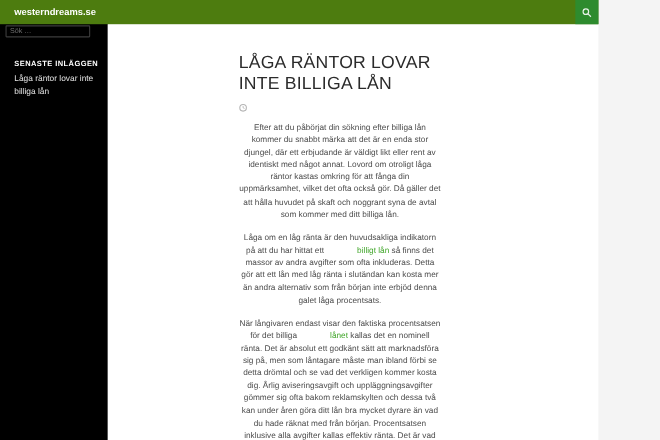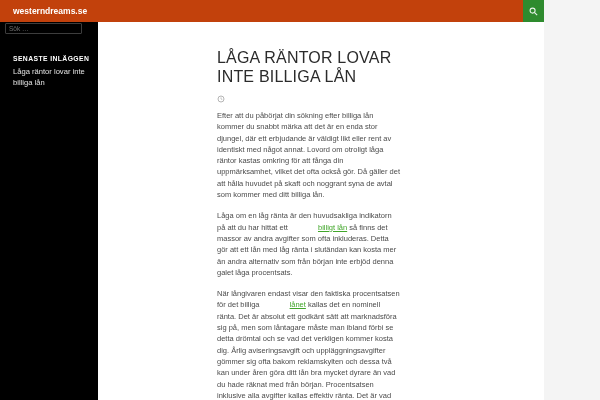--- a/index.html
+++ b/index.html
@@ -30,21 +30,21 @@
   }
   .recent-post-link {
     position:absolute; left:13px; top:67px; width:76px;
     color:#e3e3e3; font-size:7.6px; line-height:10.5px;
     text-decoration:none; display:block; cursor:pointer;
   }
 
   
   .masthead {
     position:absolute; left:0; top:0; width:544px; height:22px;
-    background:#c2410c; z-index:2;
+    background:#4d7c0f; z-index:2;
   }
   .site-title {
     position:absolute; left:13px; top:0; height:22px; line-height:22px;
     color:#fff; font-size:8.5px; font-weight:bold; text-decoration:none;
   }
   .search-btn {
     position:absolute; left:523px; top:0; width:21px; height:22px;
     background:#2e8b2e; border:none; cursor:pointer;
     display:flex; align-items:center; justify-content:center;
   }
@@ -58,23 +58,23 @@
   .entry-title {
     width:205px; font-size:16px; line-height:19px; font-weight:300;
     color:#2b2b2b; text-transform:uppercase; letter-spacing:0.2px;
     margin-bottom:3px;
   }
   .entry-meta { height:10px; margin-bottom:11px; }
   .clock-icon { display:inline-block; vertical-align:top; }
   .entry-body { width:184px; }
   .entry-body p {
     font-size:7.5px; line-height:11.3px; color:#4c4c4c;
-    margin:0 0 10px 0; text-align:left;
+    margin:0 0 10px 0; text-align:center;
   }
-  .green-link { color:#41a62a; text-decoration:underline; cursor:pointer;margin-left:28px; }
+  .green-link { color:#41a62a; cursor:pointer;margin-left:28px; }
 </style>
 </head>
 <body>
 
 <div class="sidebar">
   <input class="sidebar-search" type="text" placeholder="Sök …" style="">
   <div class="recent-heading">SENASTE INLÄGGEN</div>
   <a class="recent-post-link">Låga räntor lovar inte billiga lån</a>
 </div>
 

